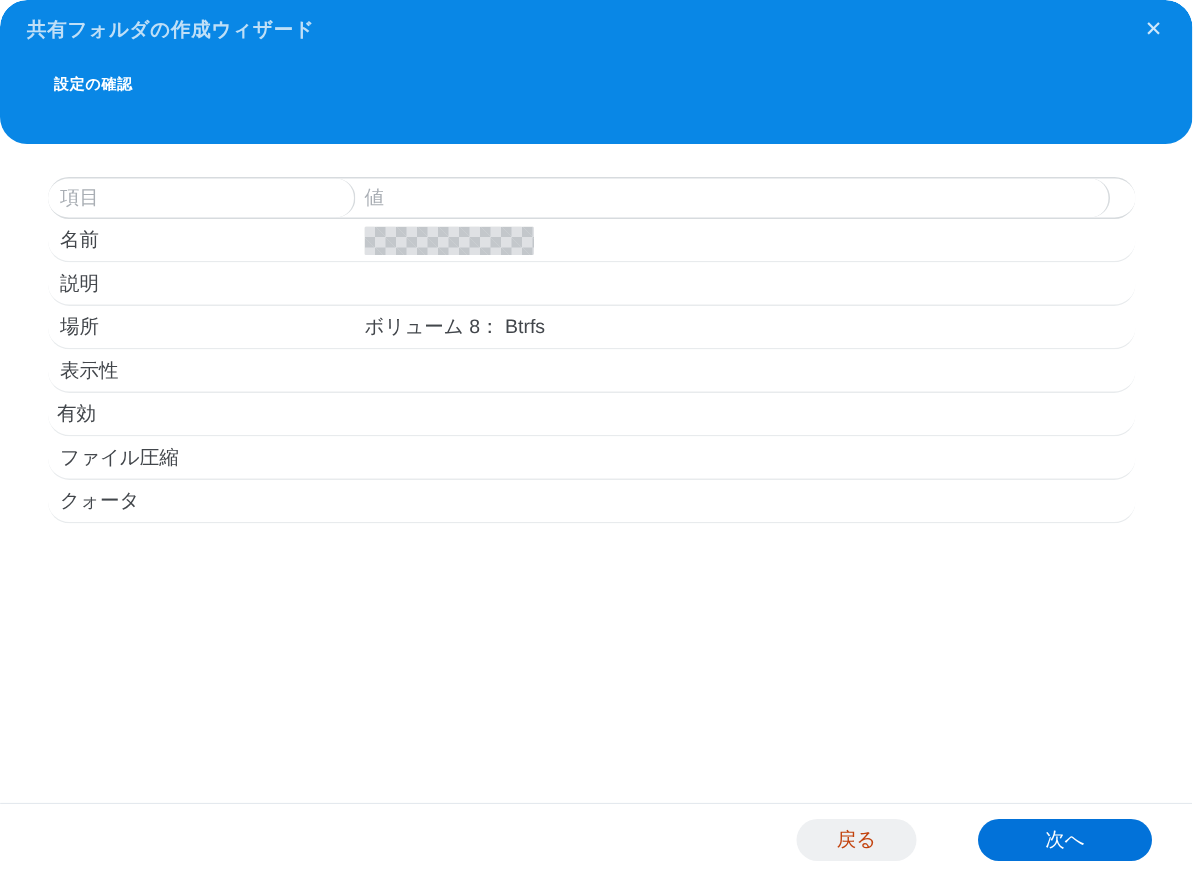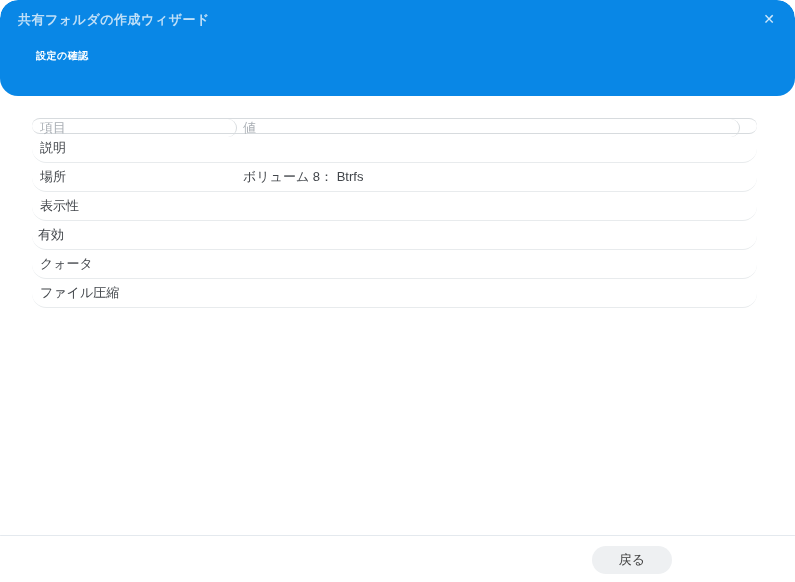--- a/index.html
+++ b/index.html
@@ -44,21 +44,21 @@
 
   
   .table {
     position:absolute; top:118px; left:32px;
     width:725px;
     font-size:13px;
   }
   .thead {
     display:grid;
     grid-template-columns:205px 1fr 17px;
-    height:16px;
+    height:28px;
     border-top:1px solid #d7dbde;
     border-bottom:1px solid #d7dbde;
     color:#a9aeb4;
   }
   .thead .th {
     display:flex; align-items:center;
     padding-left:8px;
     border-right:1px solid #d7dbde;
   }
   .thead .th.val { padding-left:6px; }
@@ -95,23 +95,23 @@
   .btn {
     position:absolute; top:546px;
     height:28px;
     border:none; border-radius:14px;
     font-size:13px;
     font-family:"Liberation Sans","DejaVu Sans",sans-serif;
     cursor:pointer;
     display:flex; align-items:center; justify-content:center;
   }
   .btn.back {
-    left:592px; width:80px;
+    left:531px; width:80px;
     background:#eef0f2;
-    color:#404040;
+    color:#c2410c;
   }
   .btn.next {
     left:652px; width:116px;
     background:#0272d9;
     color:#ffffff;
   }
 </style>
 </head>
 <body>
 
@@ -123,20 +123,26 @@
     <div class="page-title">設定の確認</div>
   </div>
 
   <div class="table">
     <div class="thead">
       <div class="th">項目</div>
       <div class="th val">値</div>
       <div class="th spacer"></div>
     </div>
     <div id="rows">
+  <div class="trow">
+    <div class="cell label">名前</div>
+    <div class="cell value">
+            <span class="mosaic"></span>
+          </div>
+  </div>
 
   <div class="trow">
     <div class="cell label">説明</div>
     <div class="cell value"></div>
   </div>
 
   <div class="trow">
     <div class="cell label">場所</div>
     <div class="cell value">ボリューム 8： Btrfs</div>
   </div>
@@ -145,27 +151,28 @@
     <div class="cell label">表示性</div>
     <div class="cell value"></div>
   </div>
 
   <div class="trow">
     <div class="cell value">有効</div>
   </div>
 
 
   <div class="trow">
-    <div class="cell label">クォータ</div>
+    <div class="cell label">ファイル圧縮</div>
     <div class="cell value"></div>
   </div>
 
   <div class="trow">
-    <div class="cell label">ファイル圧縮</div>
+    <div class="cell label">クォータ</div>
     <div class="cell value"></div>
   </div>
 </div>
   </div>
 
   <div class="footer-line"></div>
   <button class="btn back">戻る</button>
+  <button class="btn next">次へ</button>
 
 </div>
 
 </body></html>

